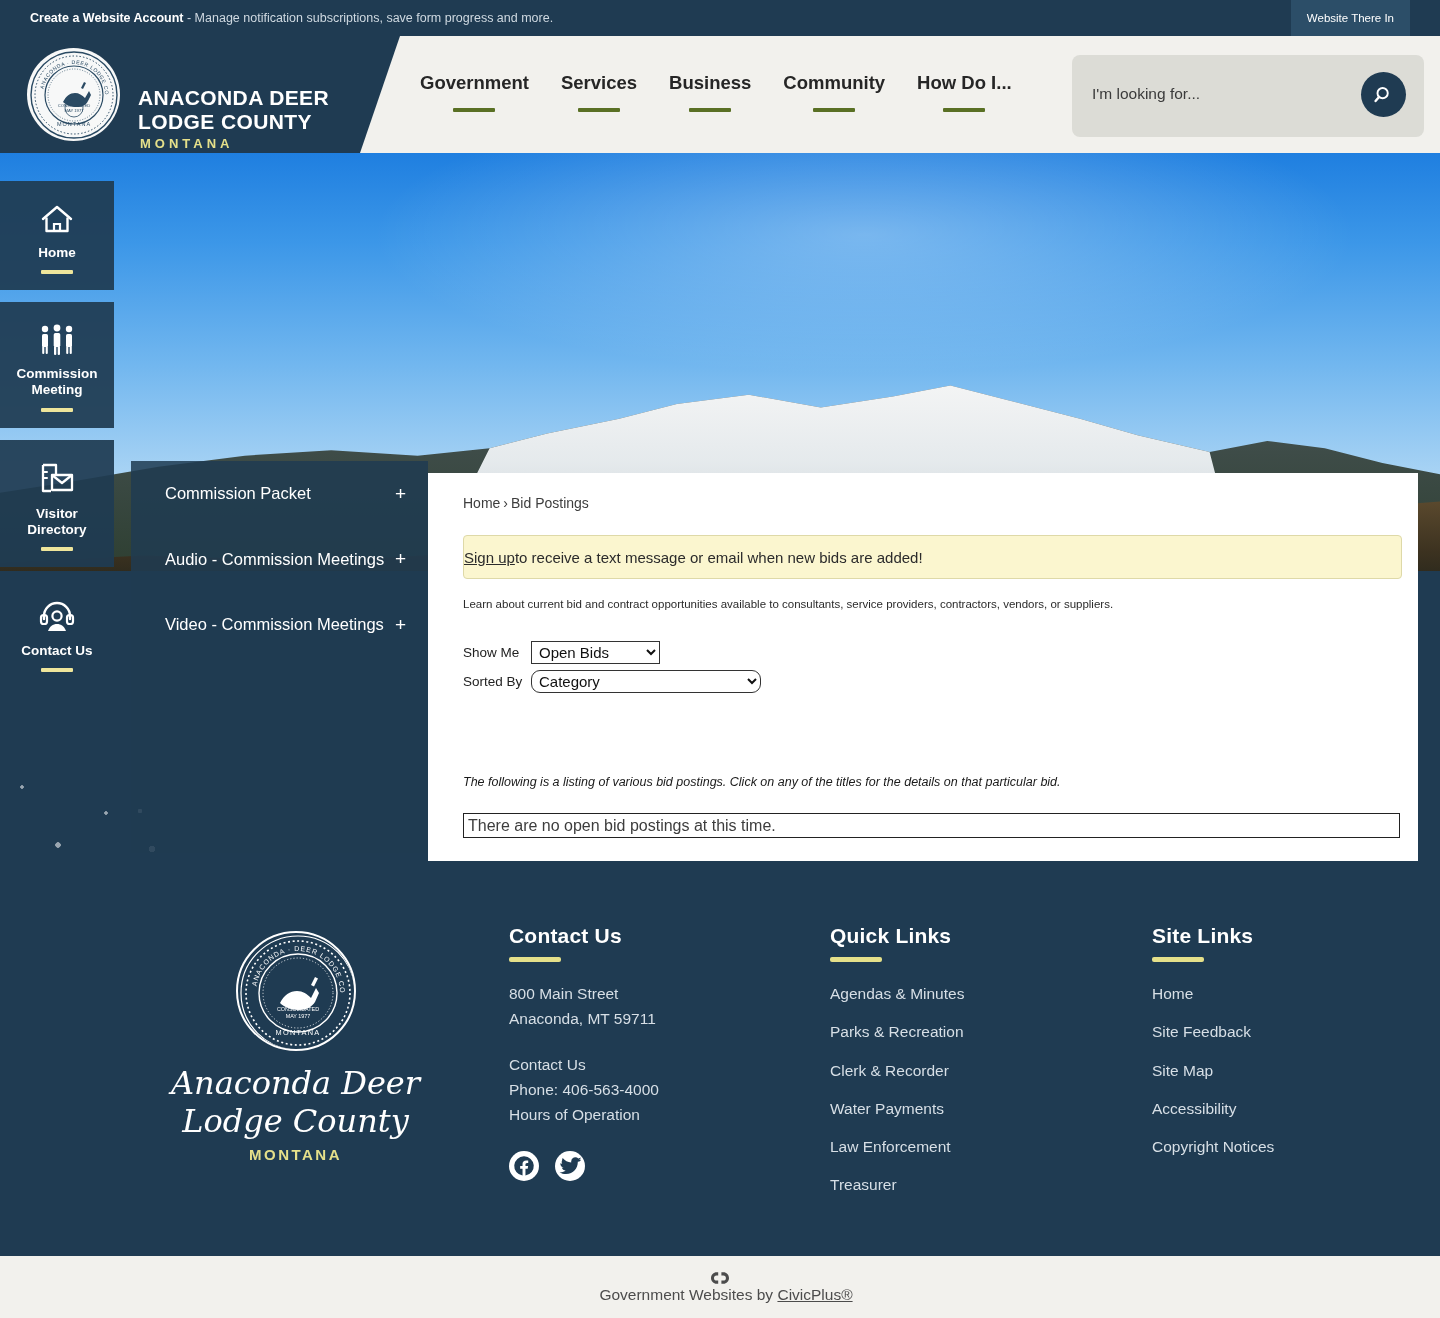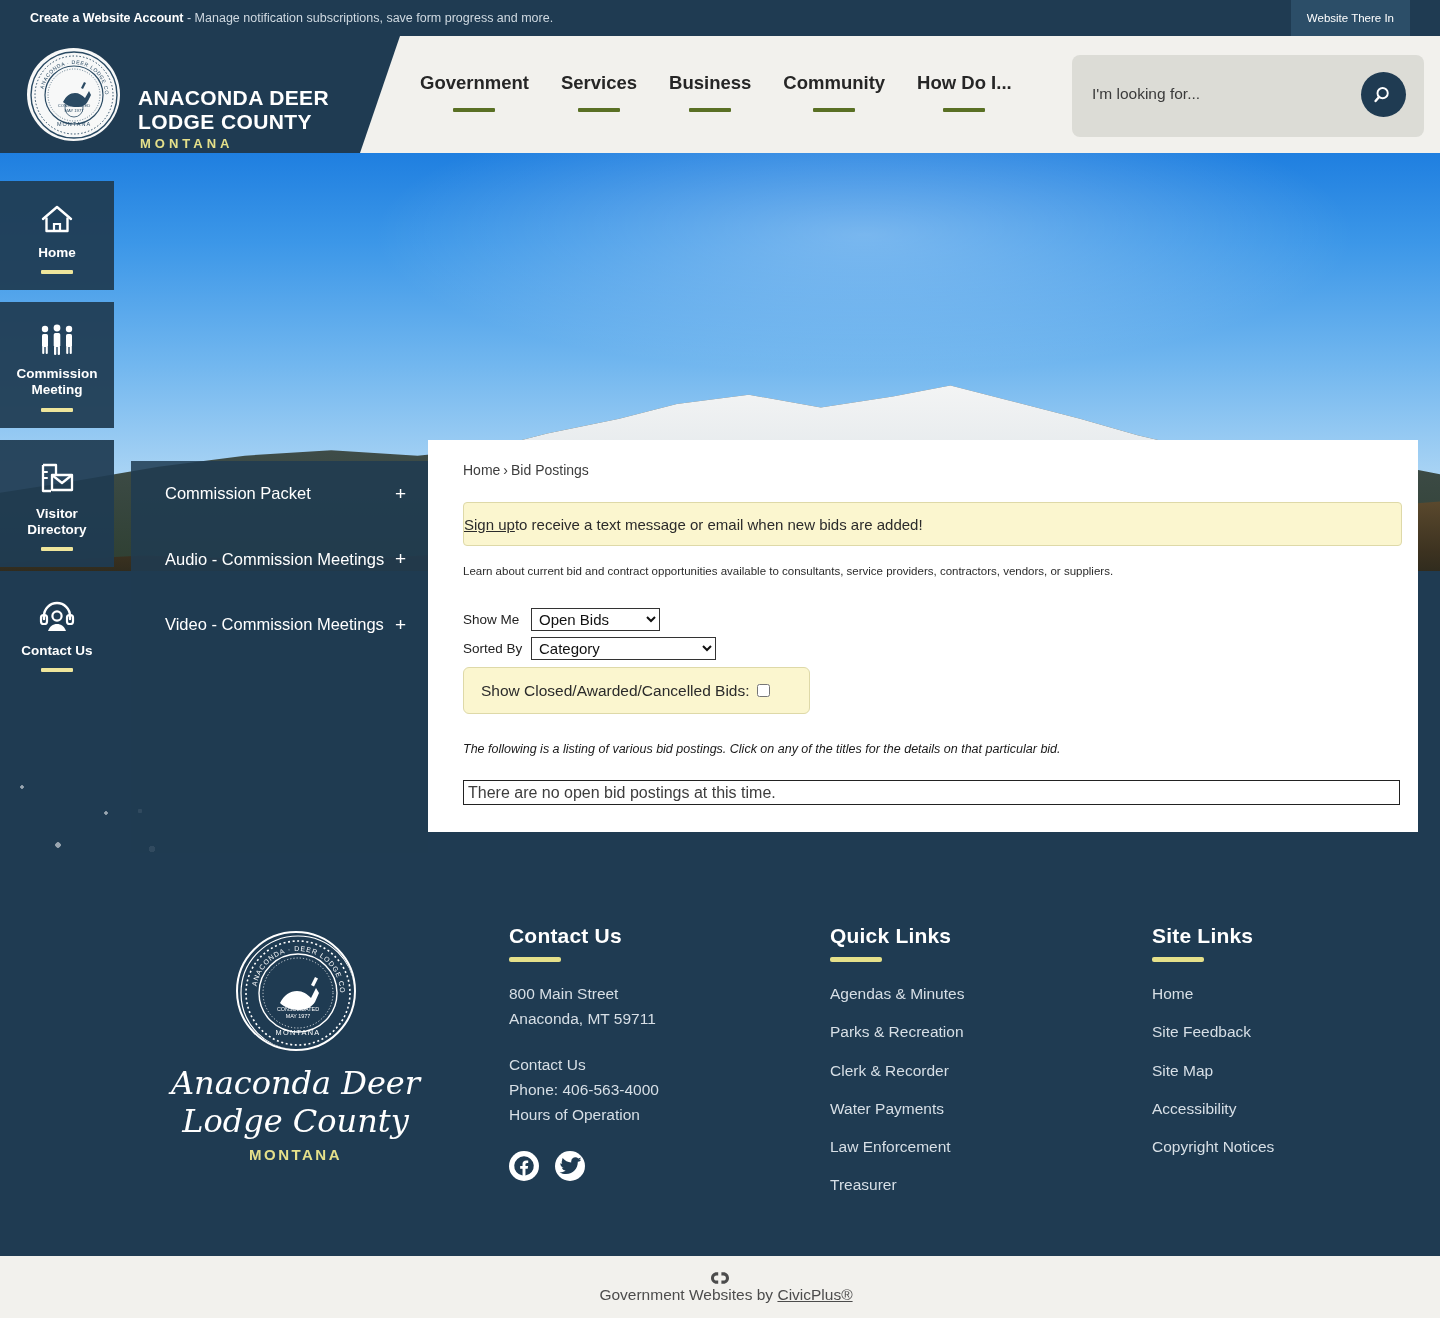--- a/index.html
+++ b/index.html
@@ -169,21 +169,21 @@
     position: relative; padding: 20px 40px 20px 34px; cursor: pointer;
   }
   .cl-item .cl-label {
     font-size: 16.5px; color: #ffffff; line-height: 1.55;
   }
   .cl-item .plus {
     position: absolute; right: 22px; top: 50%; transform: translateY(-50%);
     font-size: 19px; color: #ffffff; font-weight: 300;
   }
   .content-main {
-    position: absolute; left: 428px; top: 440px; width: 990px; height: 392px;
+    position: absolute; left: 428px; top: 473px; width: 990px; height: 392px;
     background: #ffffff;
   }
   .breadcrumb { position: absolute; left: 35px; top: 22px; font-size: 14px; color: #3d3d3d; }
   .breadcrumb a { color: #3d3d3d; text-decoration: none; cursor: pointer; }
   .breadcrumb .sep { margin: 0 3px; }
 
   .notice {
     position: absolute; left: 35px; top: 62px; width: 939px; height: 44px;
     background: #fbf6cf; border: 1px solid #ded9a8; border-radius: 4px;
     display: flex; align-items: center; 
@@ -197,21 +197,21 @@
   }
 
   .filters { position: absolute; left: 35px; top: 168px; }
   .frow { display: flex; align-items: center; margin-bottom: 6px; }
   .frow .flabel { font-size: 13.5px; color: #222; width: 68px; }
   .frow select {
     font-family: "Liberation Sans", sans-serif; font-size: 15px;
     border: 1px solid #333; background: #fff; color: #111;
     padding: 1px 3px; border-radius: 0; height: 23px;
   }
-  #sortBySelect { width: 185px; }
+  #sortBySelect { width: 230px; border-radius: 9px; }
 
   .closedbox {
     position: absolute; left: 35px; top: 227px; width: 347px; height: 47px;
     background: #fbf6cf; border: 1px solid #ded9a8; border-radius: 6px;
     display: flex; align-items: center; padding-left: 17px;
     font-size: 15.5px; color: #2b2b2b;
   }
   .closedbox input { margin-left: 7px; width: 13px; height: 13px; }
 
   .listing-note {
@@ -449,24 +449,20 @@
       <div class="frow">
         <span class="flabel">Show Me</span>
         <select id="showMeSelect"><option>Open Bids</option><option>Closed Bids</option><option>Awarded Bids</option><option>Cancelled Bids</option><option>All Bids</option></select>
       </div>
       <div class="frow">
         <span class="flabel">Sorted By</span>
         <select id="sortBySelect"><option>Category</option><option>Title</option><option>Closing Date</option><option>Publication Date</option></select>
       </div>
     </div>
 
-    <div class="closedbox">
-      <span>Show Closed/Awarded/Cancelled Bids:</span>
-      <input type="checkbox" id="closedChk" style="">
-    </div>
 
     <div class="listing-note">The following is a listing of various bid postings. Click on any of the titles for the details on that particular bid.</div>
 
     <div class="result-box">There are no open bid postings at this time.</div>
   </main>
 
   <footer class="footer">
     <div class="foot-logo">
       <div class="foot-seal">
         <svg width="120" height="120" viewBox="0 0 120 120" aria-hidden="true">

